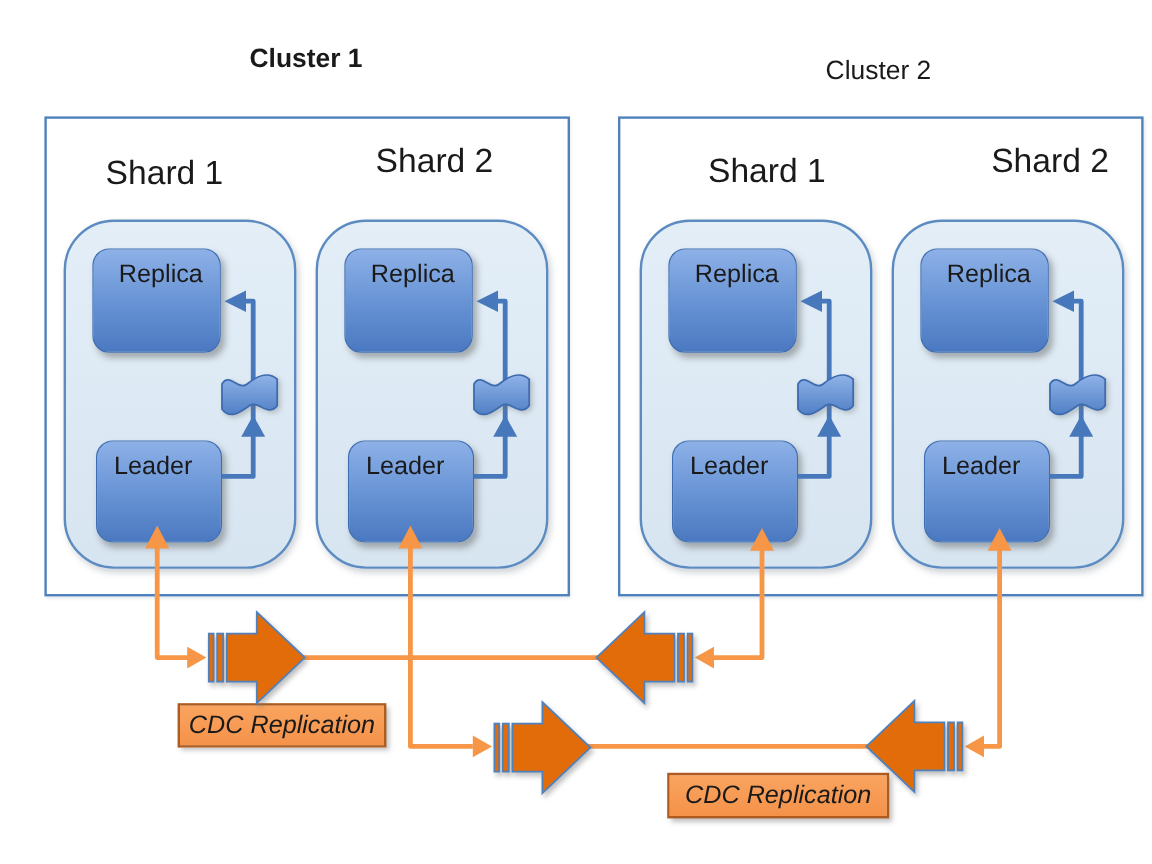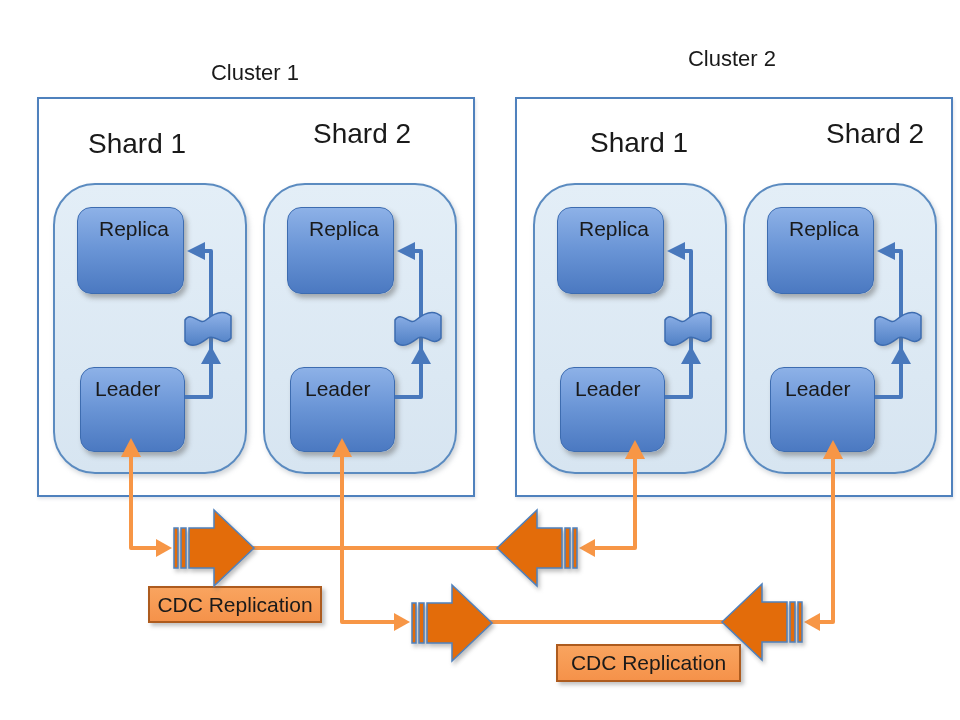--- a/index.html
+++ b/index.html
@@ -15,36 +15,36 @@
   .node{border-radius:14px;border:1px solid #3d6cb0;
         background:linear-gradient(180deg,#8db1e7 0%,#6a95d6 48%,#4b79c1 100%);
         box-shadow:3px 4px 5px rgba(90,90,90,.45);
         font-size:21px;box-sizing:border-box;padding:9px 0 0 14px;}
   .node-replica{left:22px;top:22px;width:107px;height:87px;padding-left:21px;}
   .node-leader{left:25px;top:170px;width:105px;height:85px;margin-top:12px;}
   .shard-svg{left:0;top:0;pointer-events:none;}
   .cdc-label{background:linear-gradient(180deg,#f9a45f 0%,#f5924a 100%);
              border:2px solid #ad5b1e;box-shadow:3px 3px 4px rgba(120,120,120,.45);
              display:flex;align-items:center;justify-content:center;
-             font-size:21px;box-sizing:border-box;white-space:nowrap;}
+             font-size:21px;box-sizing:border-box;white-space:nowrap;font-style:italic;}
   .overlay{left:0;top:0;pointer-events:none;}
   .bline{fill:none;stroke:#4878bc;stroke-width:4;stroke-linejoin:round;}
   .bfill{fill:#4878bc;}
   .oline{fill:none;stroke:#f79646;stroke-width:4;stroke-linejoin:round;}
   .ofill{fill:#f79646;}
   .flag{stroke:#3d6cb0;stroke-width:1.5;filter:drop-shadow(2px 2px 2px rgba(110,110,110,.35));}
   .cdcarrow rect,.cdcarrow polygon{fill:#e36c0a;stroke:#4f81bd;stroke-width:1.5;}
   .cdcarrow{filter:drop-shadow(2px 3px 2px rgba(110,110,110,.45));}
 </style>
 </head>
 <body>
 
 <div class="stage">
 
-  <div class="abs cluster-title" style="left:37px;top:60px;width:436px;">Cluster 1</div>
+  <div class="abs cluster-title" style="left:37px;top:36px;width:436px;font-weight:bold;">Cluster 1</div>
   <div class="abs cluster-title" style="left:515px;top:46px;width:434px;text-align:center;">Cluster 2</div>
 
   <div class="abs cluster-box" style="left:37px;top:97px;width:434px;height:396px;"></div>
   <div class="abs cluster-box" style="left:515px;top:97px;width:434px;height:396px;"></div>
 
   <div class="abs shard-title" style="left:88px;top:128px;">Shard 1</div>
   <div class="abs shard-title" style="left:313px;top:118px;">Shard 2</div>
   <div class="abs shard-title" style="left:590px;top:127px;">Shard 1</div>
   <div class="abs shard-title" style="left:826px;top:118px;">Shard 2</div>
 

